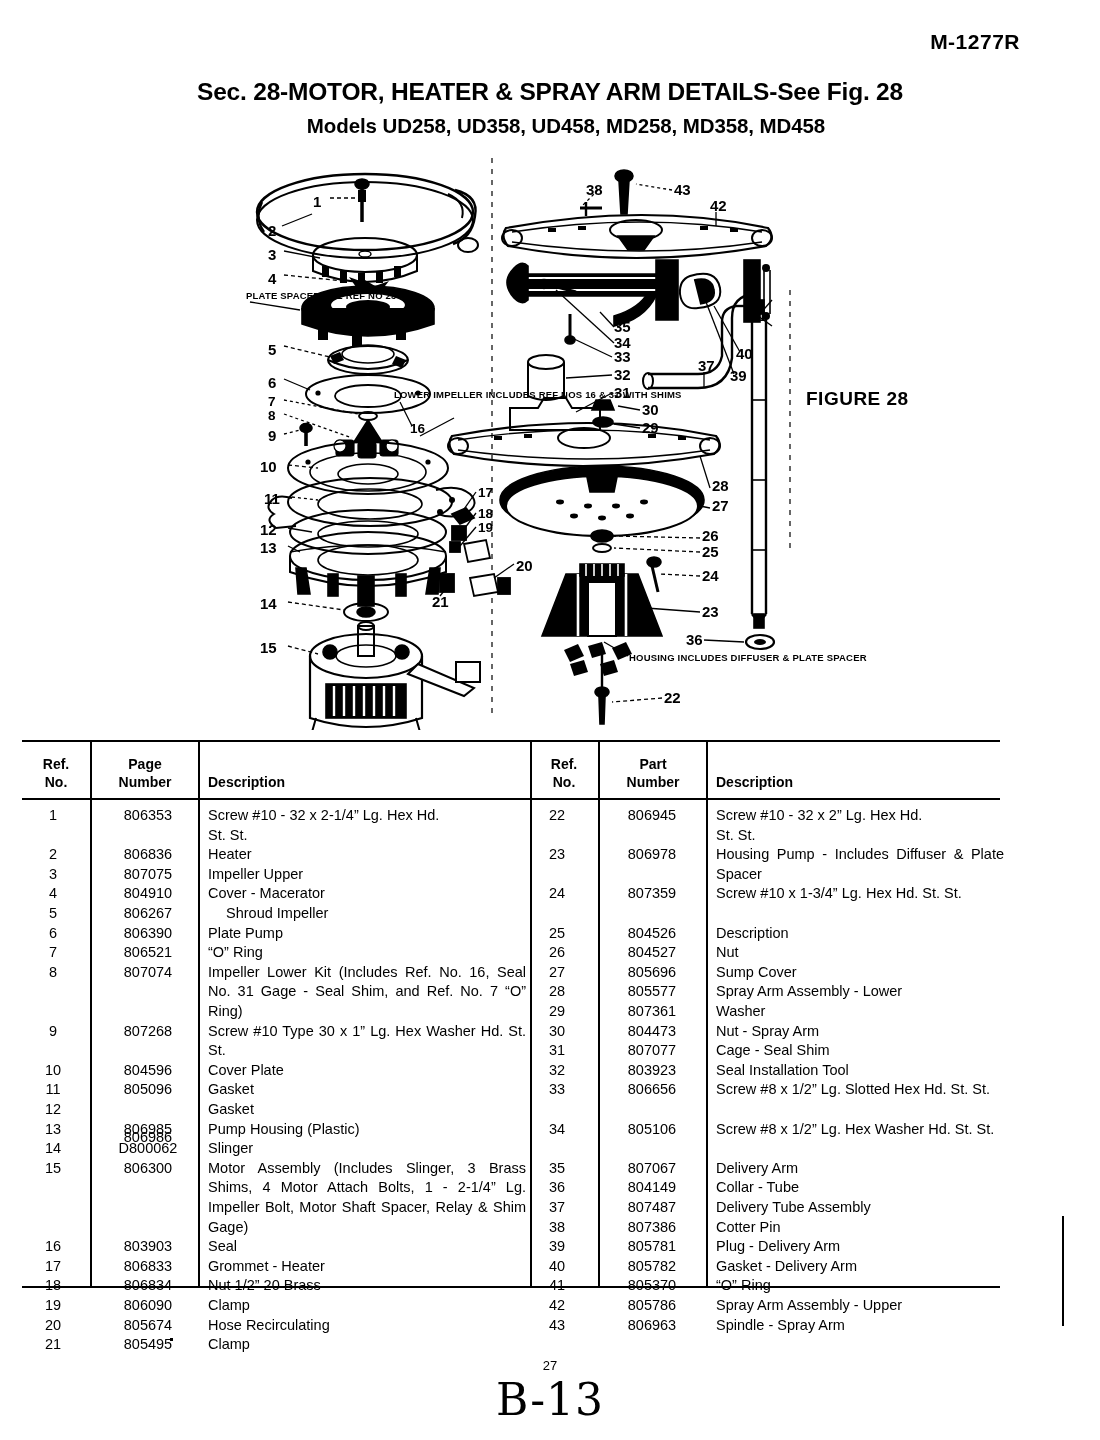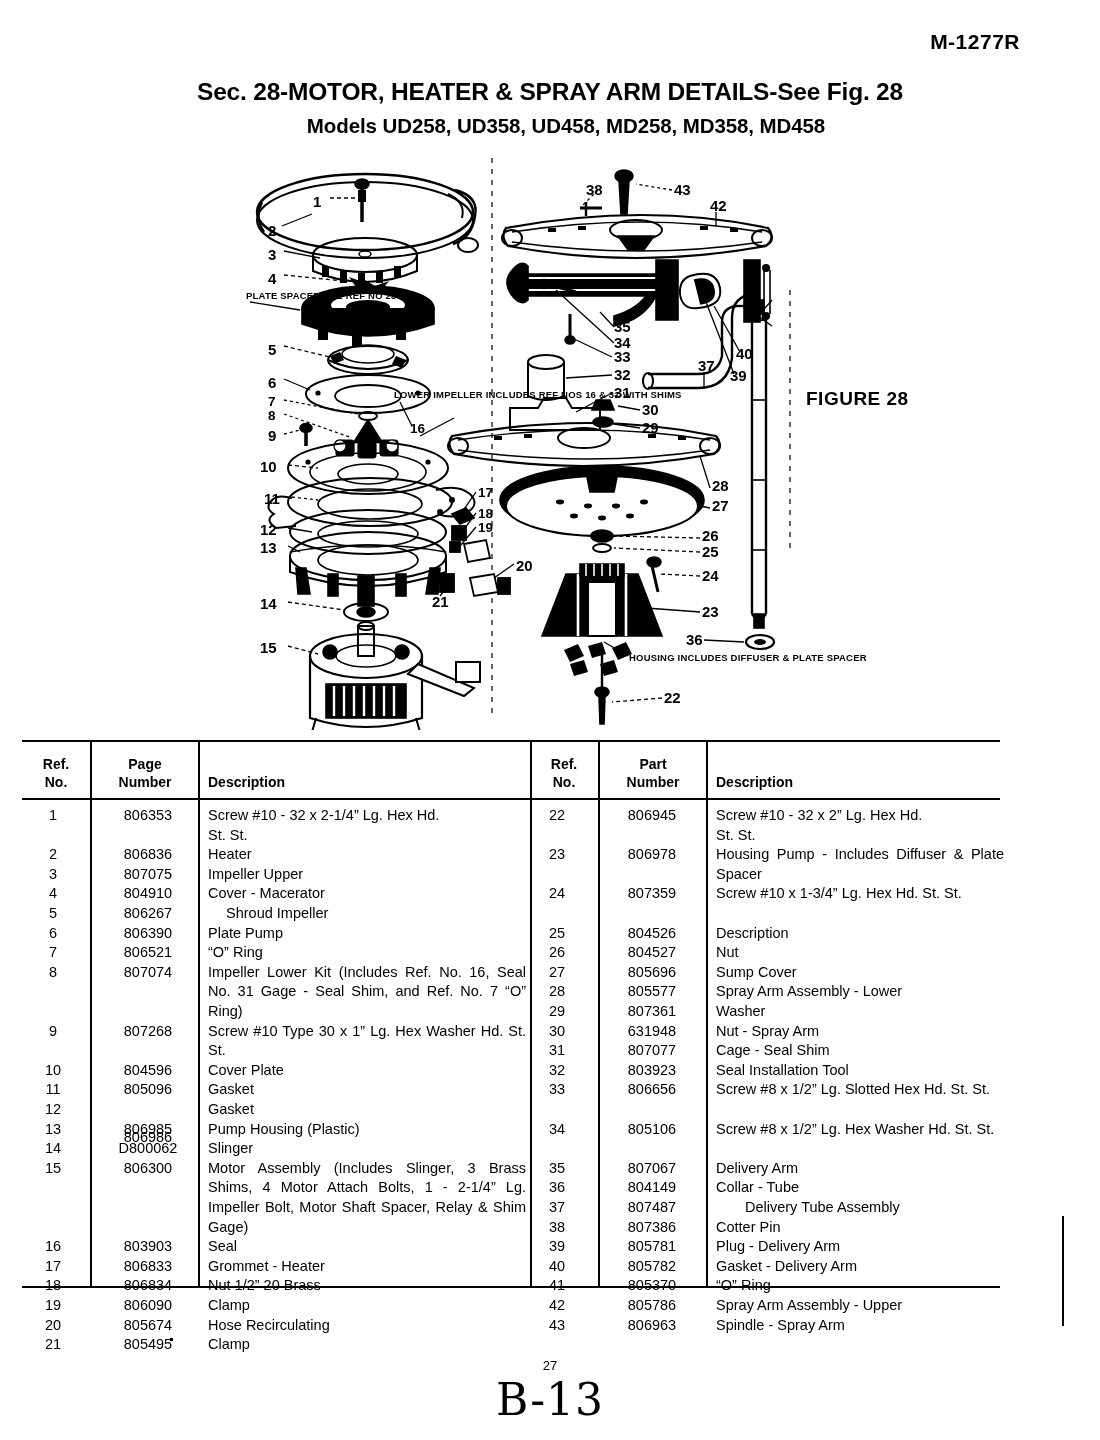--- a/index.html
+++ b/index.html
@@ -702,21 +702,21 @@
         <div class="cell col-num" style="left: 578px;">805577</div>
         <div class="cell col-desc" style="left: 694px; width: 288px;">Spray Arm Assembly - Lower</div>
       </div>
       <div style="position: absolute; left: 0px; top: 262px;">
         <div class="cell col-ref" style="left: 508px;">29</div>
         <div class="cell col-num" style="left: 578px;">807361</div>
         <div class="cell col-desc" style="left: 694px; width: 288px;">Washer</div>
       </div>
       <div style="position: absolute; left: 0px; top: 281.6px;">
         <div class="cell col-ref" style="left: 508px;">30</div>
-        <div class="cell col-num" style="left: 578px;">631948</div>
+        <div class="cell col-num" style="left: 578px;">804473</div>
         <div class="cell col-desc" style="left: 694px; width: 288px;">Nut - Spray Arm</div>
       </div>
       <div style="position: absolute; left: 0px; top: 301.2px;">
         <div class="cell col-ref" style="left: 508px;">31</div>
         <div class="cell col-num" style="left: 578px; text-align: center;">807077</div>
         <div class="cell col-desc" style="left: 694px; width: 288px;">Cage - Seal Shim</div>
       </div>
       <div style="position: absolute; left: 0px; top: 320.8px;">
         <div class="cell col-ref" style="left: 508px;">32</div>
         <div class="cell col-num" style="left: 578px;">803923</div>
@@ -738,21 +738,21 @@
         <div class="cell col-desc" style="left: 694px; width: 288px;">Delivery Arm</div>
       </div>
       <div style="position: absolute; left: 0px; top: 438.4px;">
         <div class="cell col-ref" style="left: 508px;">36</div>
         <div class="cell col-num" style="left: 578px;">804149</div>
         <div class="cell col-desc" style="left: 694px; width: 288px;">Collar - Tube</div>
       </div>
       <div style="position: absolute; left: 0px; top: 458px;">
         <div class="cell col-ref" style="left: 508px;">37</div>
         <div class="cell col-num" style="left: 578px;">807487</div>
-        <div class="cell col-desc" style="left: 694px; width: 288px; margin-left: 29px;">Delivery Tube Assembly</div>
+        <div class="cell col-desc" style="left: 694px; width: 288px;">Delivery Tube Assembly</div>
       </div>
       <div style="position: absolute; left: 0px; top: 477.6px;">
         <div class="cell col-ref" style="left: 508px;">38</div>
         <div class="cell col-num" style="left: 578px;">807386</div>
         <div class="cell col-desc" style="left: 694px; width: 288px;">Cotter Pin</div>
       </div>
       <div style="position: absolute; left: 0px; top: 497.2px;">
         <div class="cell col-ref" style="left: 508px;">39</div>
         <div class="cell col-num" style="left: 578px;">805781</div>
         <div class="cell col-desc" style="left: 694px; width: 288px;">Plug - Delivery Arm</div>

